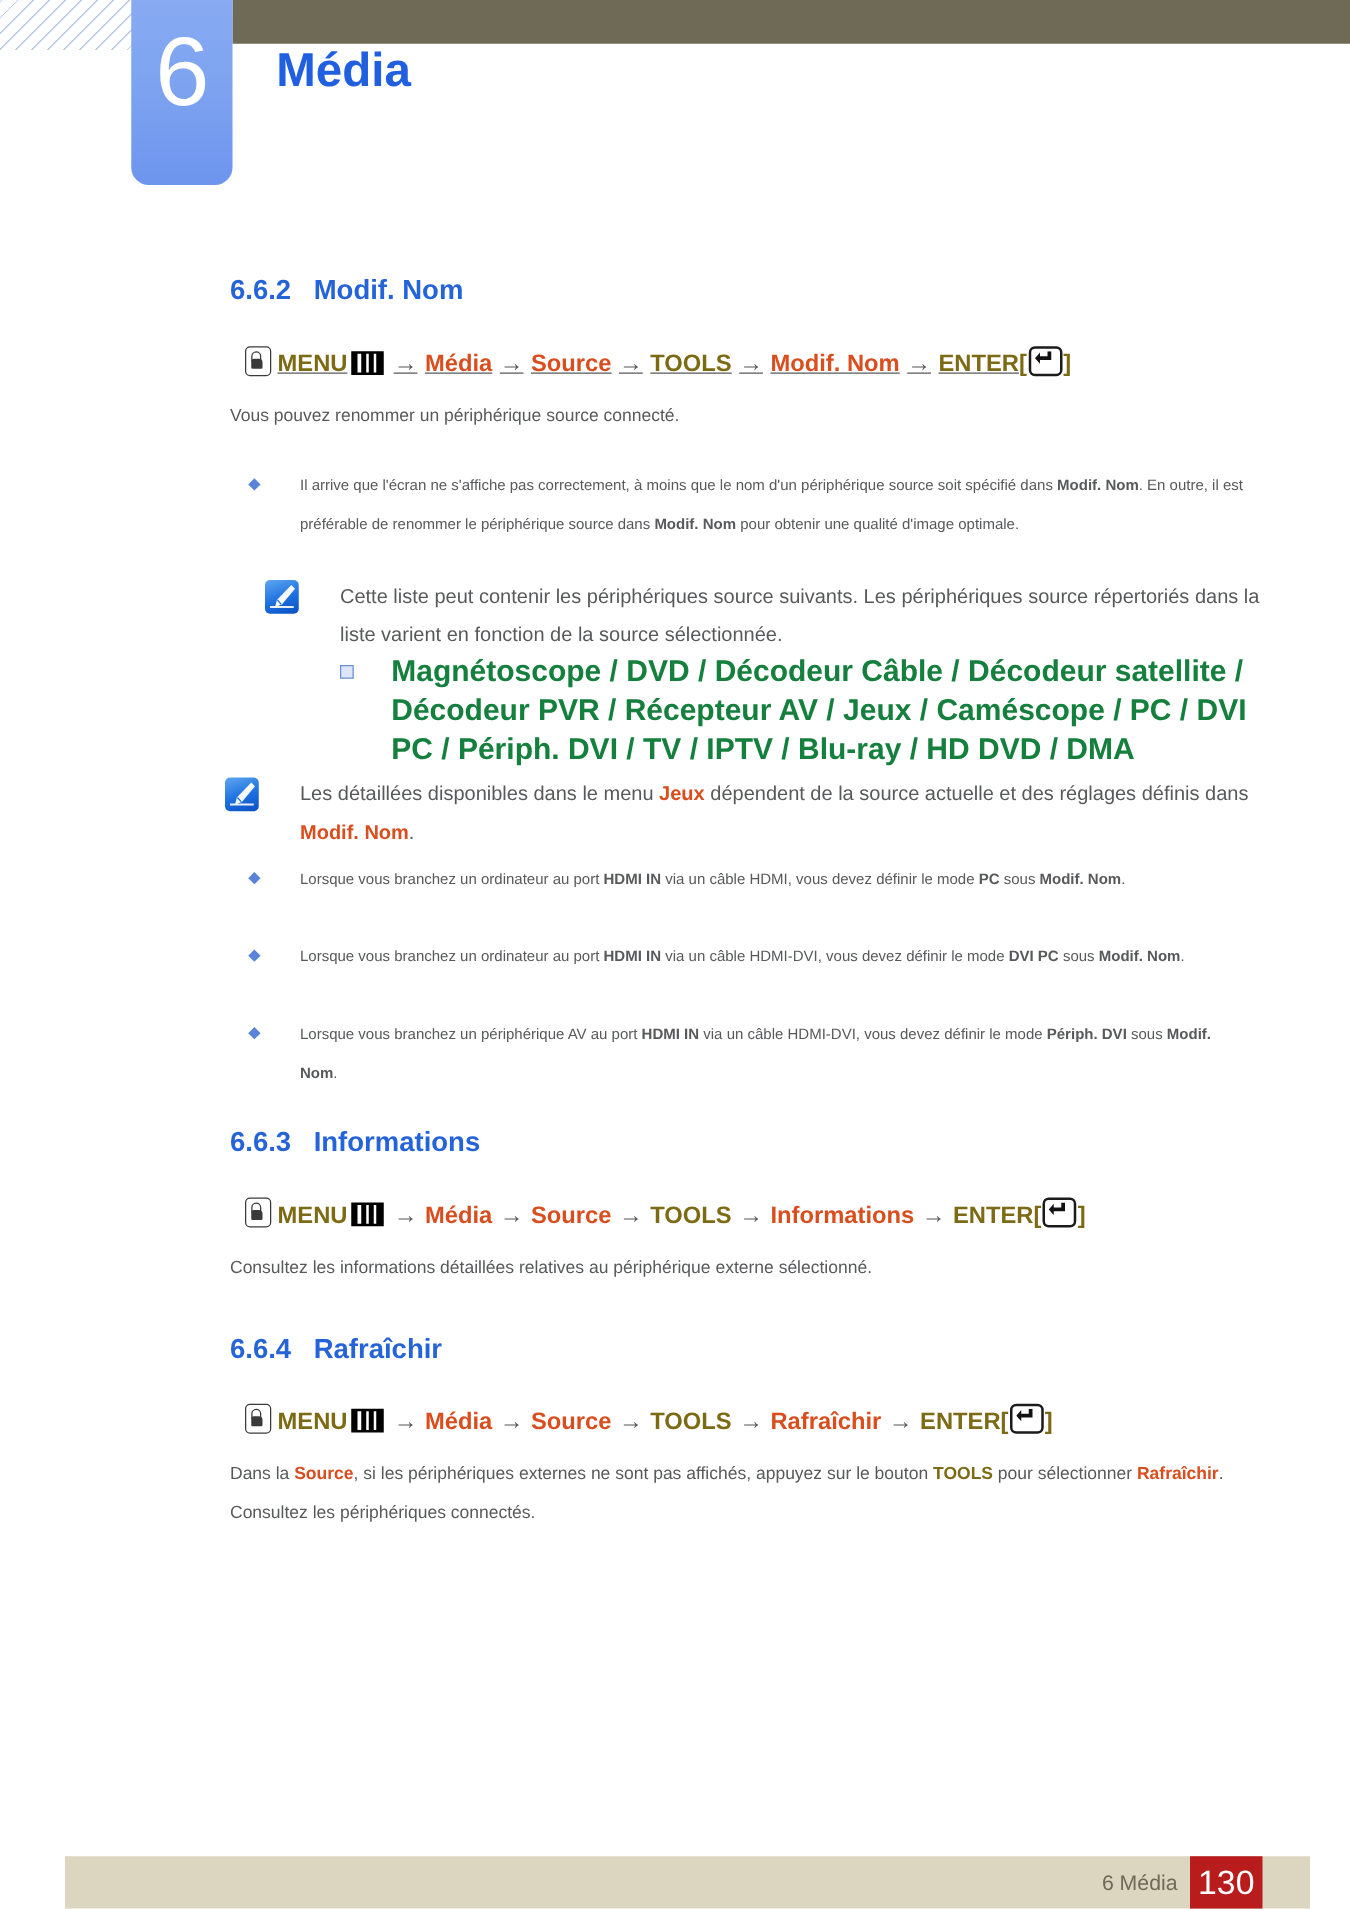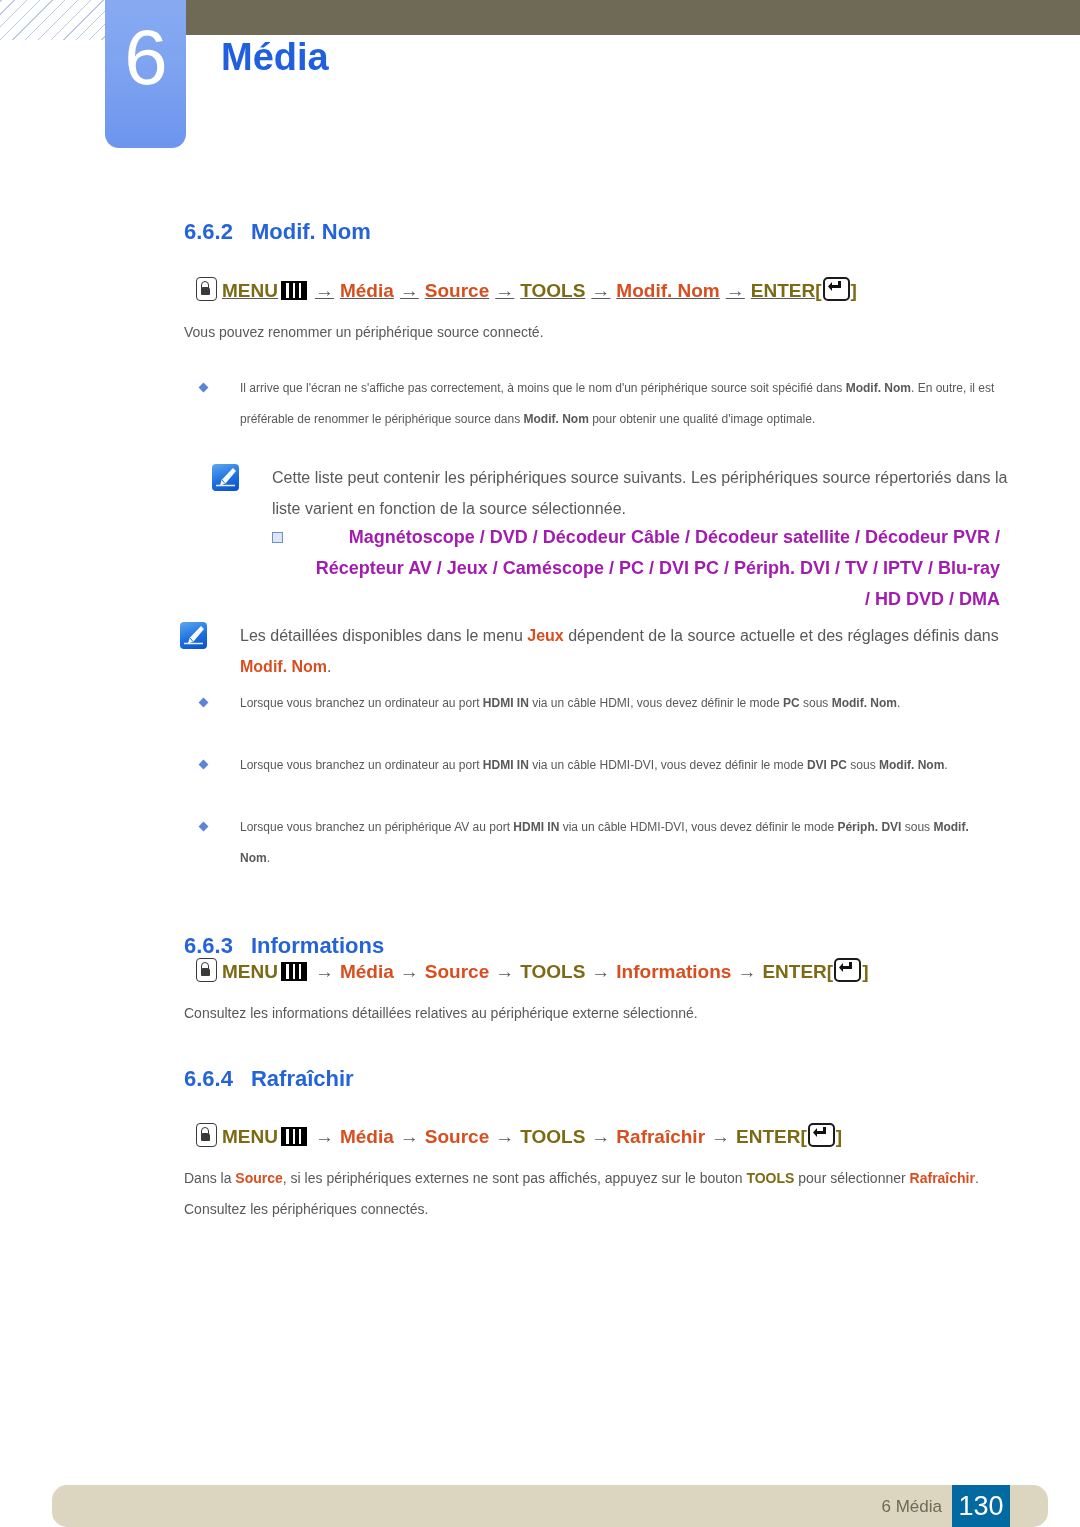--- a/index.html
+++ b/index.html
@@ -211,49 +211,47 @@
   .subbul .sq {
     position: absolute;
     left: 0; top: 10px;
     width: 9px; height: 9px;
     border: 1.6px solid #6a8fd8;
     background: #dce6f7;
   }
   .subbul .stxt {
     margin-left: 41px;
     display: block;
-    font-size: 18px;
+    font-size: 24px;
     line-height: 31px;
-    color: #a21caf;
+    color: #15803d;
     font-weight: 700;
-    text-align: right;
   }
 
   
   .footer {
     position: absolute;
     left: 52px; top: 1485px;
     width: 996px;
     height: 42px;
     background: #dcd5c0;
-    border-radius: 15px;
   }
   .footer-label {
     position: absolute;
     right: 106px; top: 11px;
     font-size: 17px;
     line-height: 22px;
     color: #6e6a55;
   }
   .footer-page {
     position: absolute;
     right: 38px; top: 0;
     width: 58px;
     height: 42px;
-    background: #0369a1;
+    background: #b91c1c;
     color: #ffffff;
     font-size: 27px;
     line-height: 42px;
     text-align: center;
   }
 </style>
 </head>
 <body>
 
 <div class="header">
@@ -319,21 +317,21 @@
   <div class="bullet-row" style="left:200px; top:750px; width:800px;">
     <span class="dot"></span>
     <span class="txt"><span>Lorsque vous branchez un ordinateur au port </span><b class="olive">HDMI IN</b><span> via un câble HDMI-DVI, vous devez définir le mode </span><b class="red">DVI PC</b><span> sous </span><b class="red">Modif. Nom</b><span>.</span></span>
   </div>
 
   <div class="bullet-row" style="left:200px; top:812px; width:800px;">
     <span class="dot"></span>
     <span class="txt"><span>Lorsque vous branchez un périphérique AV au port </span><b class="olive">HDMI IN</b><span> via un câble HDMI-DVI, vous devez définir le mode </span><b class="red">Périph. DVI</b><span> sous </span><b class="red">Modif. Nom</b><span>.</span></span>
   </div>
 
-  <div class="sec-head" style="left:184px; top:900px;margin-top:32px;">
+  <div class="sec-head" style="left:184px; top:900px;">
     <span class="num">6.6.3</span><span>Informations</span>
   </div>
 
   <div class="menupath" style="left:196px; top:958px;">
     <span class="hand-icon"></span><span class="mp-olive">MENU</span><span class="menu-bars"><i></i><i></i><i></i></span><span class="mp-arrow">→</span><span class="mp-red">Média</span><span class="mp-arrow">→</span><span class="mp-red">Source</span><span class="mp-arrow">→</span><span class="mp-olive">TOOLS</span><span class="mp-arrow">→</span><span class="mp-red">Informations</span><span class="mp-arrow">→</span><span class="mp-olive">ENTER</span><span class="mp-brk">[</span><span class="enter-icon"><svg class="arr" viewBox="0 0 14 11">
           <path d="M13 0 L13 7 L4 7 L4 10 L0 5.5 L4 1 L4 4 L10 4 L10 0 Z" fill="#111"></path>
         </svg></span><span class="mp-brk">]</span>
   </div>
 
   <div class="para" style="left:184px; top:998px; width:830px;">Consultez les informations détaillées relatives au périphérique externe sélectionné.</div>

